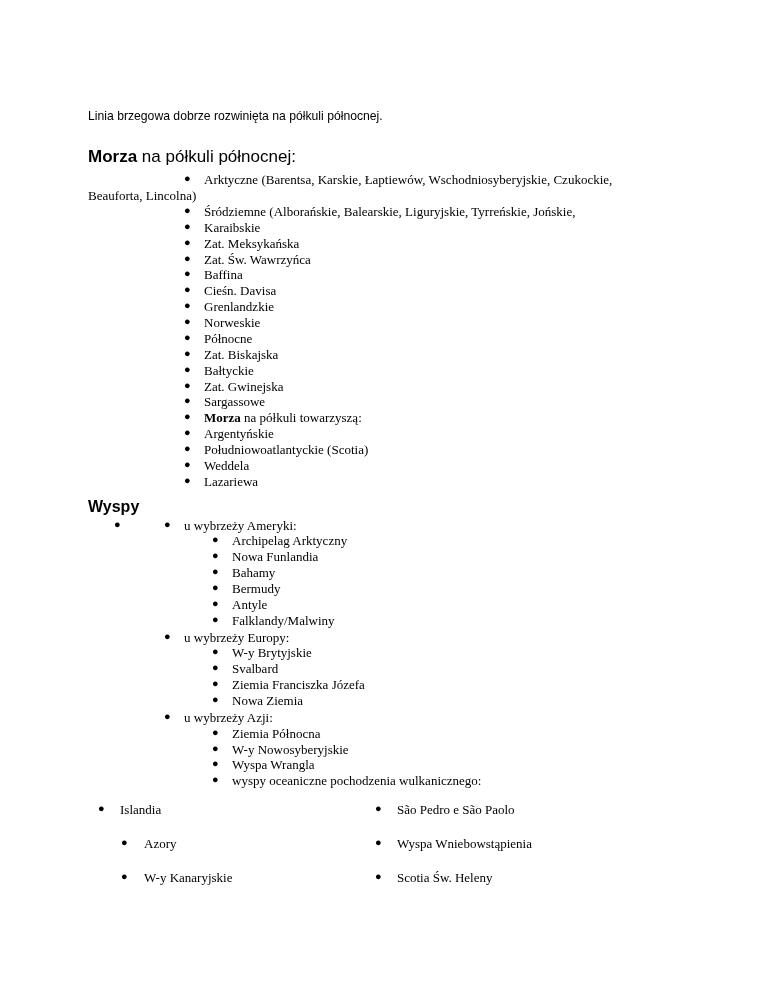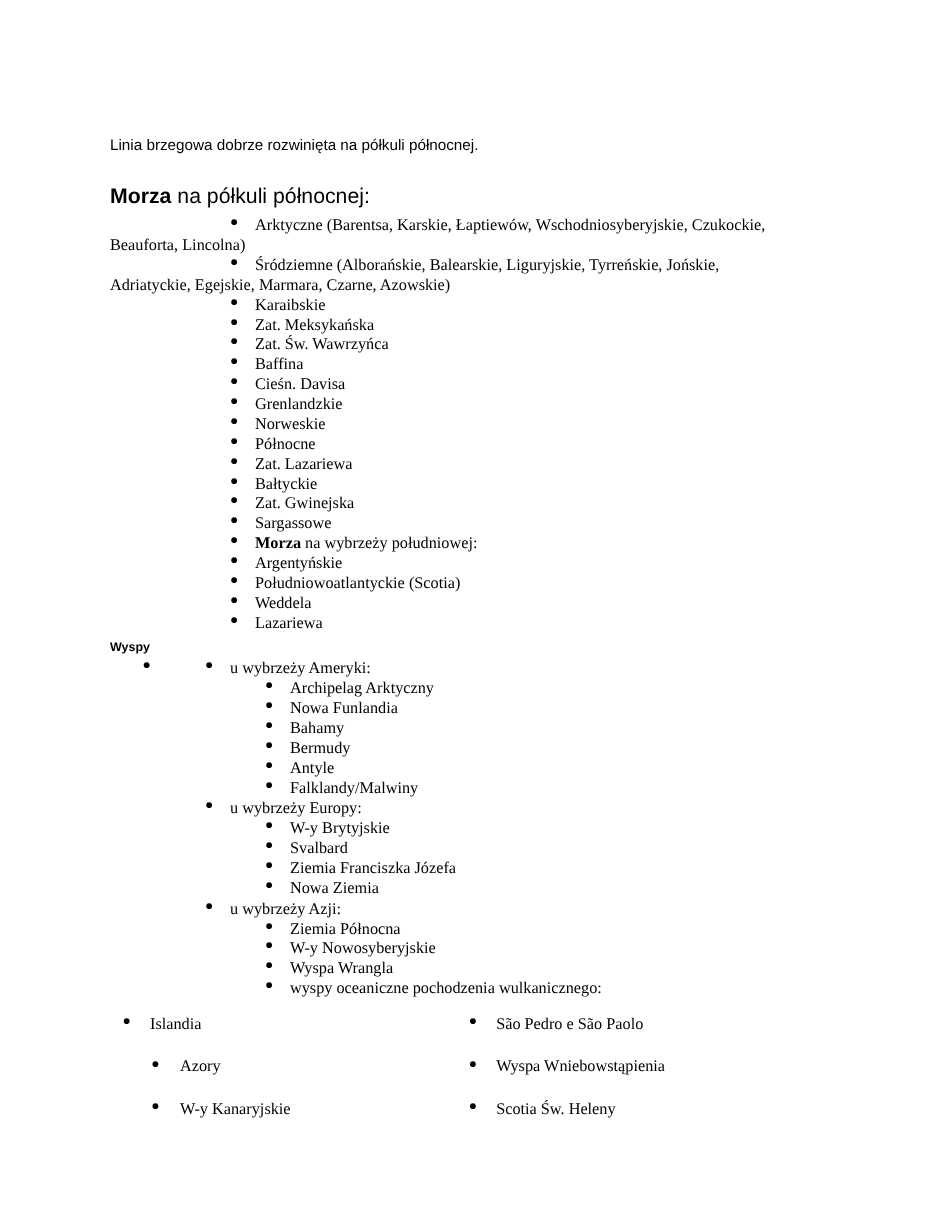--- a/index.html
+++ b/index.html
@@ -64,21 +64,21 @@
   
   .li-wrapped {
     padding-left: 116px;
   }
   .li-wrapped .cont {
     display: block;
     margin-left: -116px;
   }
   .wyspy-head {
     font-family: "Liberation Sans", sans-serif;
-    font-size: 10px;
+    font-size: 16px;
     font-weight: bold;
     margin: 8px 0 2px 0;
   }
   .wyspy-lead {
     position: relative;
     padding-left: 48px;
     font-size: 13px;
     line-height: 1.22;
     margin-bottom: 1px;
   }
@@ -150,21 +150,20 @@
 
   <ul class="lvl1">
     <li class="li-wrapped">
       <span class="bullet">●</span>
       <span>Arktyczne (Barentsa, Karskie, Łaptiewów, Wschodniosyberyjskie, Czukockie,</span>
       <span class="cont">Beauforta, Lincolna)</span>
     </li>
     <li class="li-wrapped">
       <span class="bullet">●</span>
       <span>Śródziemne (Alborańskie, Balearskie, Liguryjskie, Tyrreńskie, Jońskie,</span>
-      <span class="cont">Adriatyckie, Egejskie, Marmara, Czarne, Azowskie)</span>
     </li>
     <li>
       <span class="bullet">●</span>
       <span>Karaibskie</span>
     </li>
     <li>
       <span class="bullet">●</span>
       <span>Zat. Meksykańska</span>
     </li>
     <li>
@@ -186,37 +185,37 @@
     <li>
       <span class="bullet">●</span>
       <span>Norweskie</span>
     </li>
     <li>
       <span class="bullet">●</span>
       <span>Północne</span>
     </li>
     <li>
       <span class="bullet">●</span>
-      <span>Zat. Lazariewa</span>
+      <span>Zat. Biskajska</span>
     </li>
     <li>
       <span class="bullet">●</span>
       <span>Bałtyckie</span>
     </li>
     <li>
       <span class="bullet">●</span>
       <span>Zat. Gwinejska</span>
     </li>
     <li>
       <span class="bullet">●</span>
       <span>Sargassowe</span>
     </li>
     <li>
       <span class="bullet">●</span>
-      <b class="inline-bold">Morza</b><span> na wybrzeży południowej:</span>
+      <b class="inline-bold">Morza</b><span> na półkuli towarzyszą:</span>
     </li>
     <li>
       <span class="bullet">●</span>
       <span>Argentyńskie</span>
     </li>
     <li>
       <span class="bullet">●</span>
       <span>Południowoatlantyckie (Scotia)</span>
     </li>
     <li>

